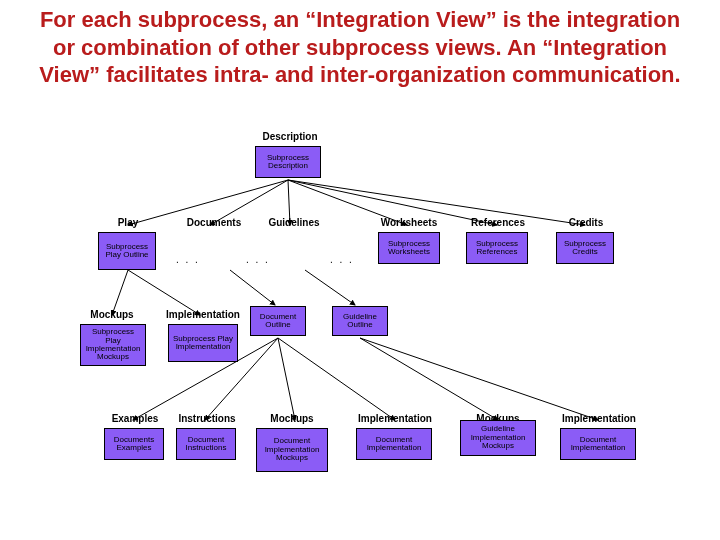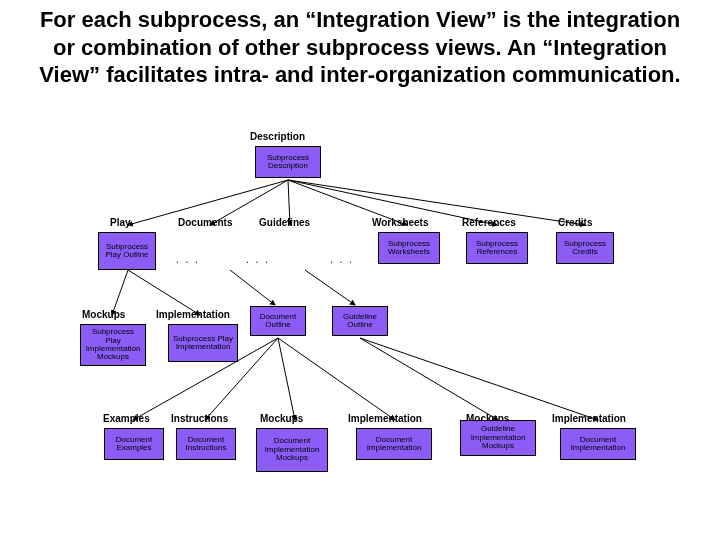--- a/index.html
+++ b/index.html
@@ -11,35 +11,35 @@
     background: #fff;
     overflow: hidden;
     position: relative;
   }
   .title {
     font-size: 22px;
     font-weight: bold;
     text-align: center;
     padding: 6px 30px 0 30px;
     line-height: 1.25;
-    color: #000000;
+    color: #b91c1c;
   }
   .diagram {
     position: absolute;
     left: 0;
     top: 130px;
     width: 720px;
     height: 400px;
   }
   .label {
     position: absolute;
     font-size: 10px;
     font-weight: bold;
     color: #000;
-    text-align: left;
+    text-align: center;
     line-height: 1.05;
   }
   .box {
     position: absolute;
     background: #8b5cf6;
     border: 1px solid #000;
     font-size: 8px;
     color: #000;
     text-align: center;
     display: flex;
@@ -145,21 +145,21 @@
 <div class="box" style="left:332px; top:176px; width:56px; height:30px">Guideline
 Outline</div>
 
 <div class="label" style="left:103px; top:284px; width:64px">Examples</div>
 <div class="label" style="left:171px; top:284px; width:72px">Instructions</div>
 <div class="label" style="left:260px; top:284px; width:64px">Mockups</div>
 <div class="label" style="left:348px; top:284px; width:94px">Implementation</div>
 <div class="label" style="left:466px; top:284px; width:64px">Mockups</div>
 <div class="label" style="left:552px; top:284px; width:94px">Implementation</div>
 
-<div class="box" style="left:104px; top:298px; width:60px; height:32px">Document
+<div class="box" style="left:104px; top:298px; width:60px; height:32px">Documents
 Examples</div>
 <div class="box" style="left:176px; top:298px; width:60px; height:32px">Document
 Instructions</div>
 <div class="box" style="left:256px; top:298px; width:72px; height:44px">Document
 Implementation
 Mockups</div>
 <div class="box" style="left:356px; top:298px; width:76px; height:32px">Document
 Implementation</div>
 <div class="box" style="left:460px; top:290px; width:76px; height:36px">Guideline
 Implementation

